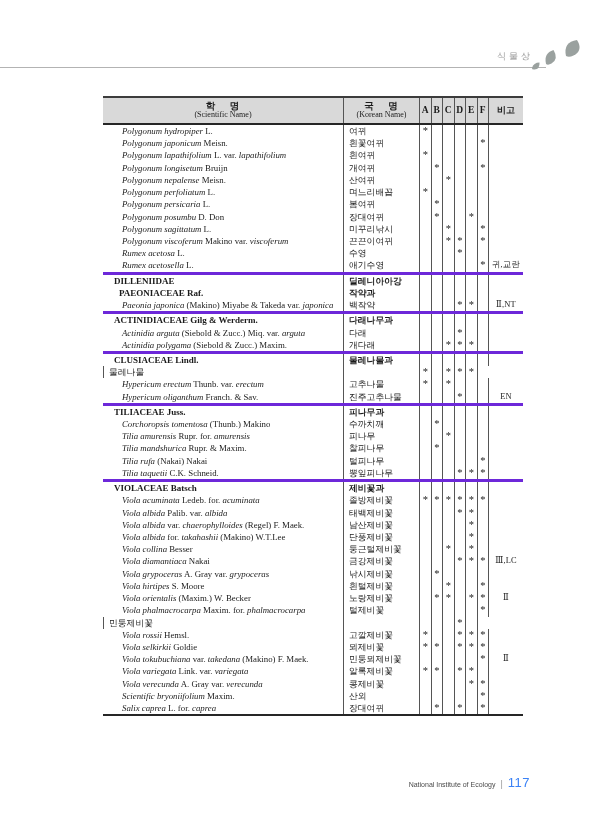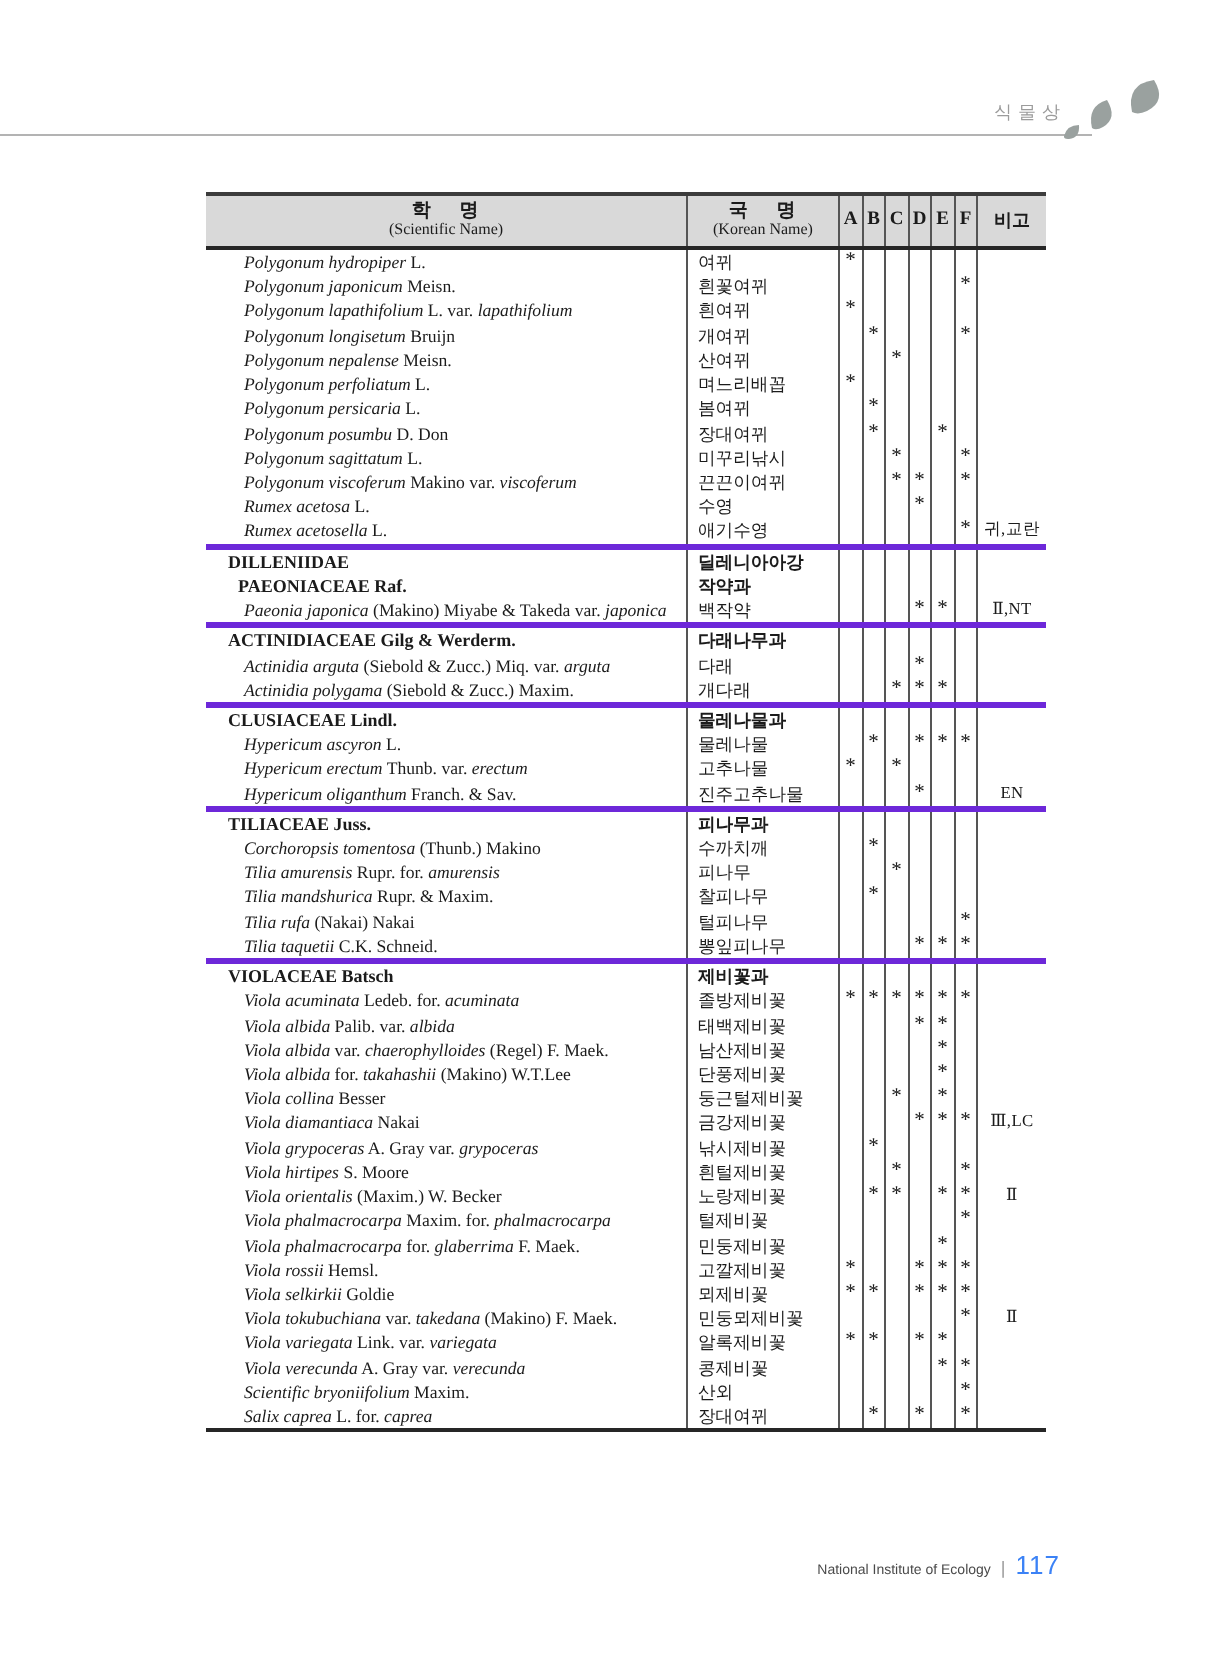--- a/index.html
+++ b/index.html
@@ -300,21 +300,20 @@
         <div class="c kor">물레나물과</div>
         <div class="c site"></div>
         <div class="c site"></div>
         <div class="c site"></div>
         <div class="c site"></div>
         <div class="c site"></div>
         <div class="c site"></div>
         <div class="c remark"></div>
       </div>
       <div class="t-row sp">
-        <div class="c name"><span class="it">Hypericum ascyron</span><span> L.</span></div>
         <div class="c kor">물레나물</div>
         <div class="c site"></div>
         <div class="c site">*</div>
         <div class="c site"></div>
         <div class="c site">*</div>
         <div class="c site">*</div>
         <div class="c site">*</div>
         <div class="c remark"></div>
       </div>
       <div class="t-row sp">
@@ -520,21 +519,20 @@
         <div class="c kor">털제비꽃</div>
         <div class="c site"></div>
         <div class="c site"></div>
         <div class="c site"></div>
         <div class="c site"></div>
         <div class="c site"></div>
         <div class="c site">*</div>
         <div class="c remark"></div>
       </div>
       <div class="t-row sp">
-        <div class="c name"><span class="it">Viola phalmacrocarpa</span><span> for. </span><span class="it">glaberrima</span><span> F. Maek.</span></div>
         <div class="c kor">민둥제비꽃</div>
         <div class="c site"></div>
         <div class="c site"></div>
         <div class="c site"></div>
         <div class="c site"></div>
         <div class="c site">*</div>
         <div class="c site"></div>
         <div class="c remark"></div>
       </div>
       <div class="t-row sp">

